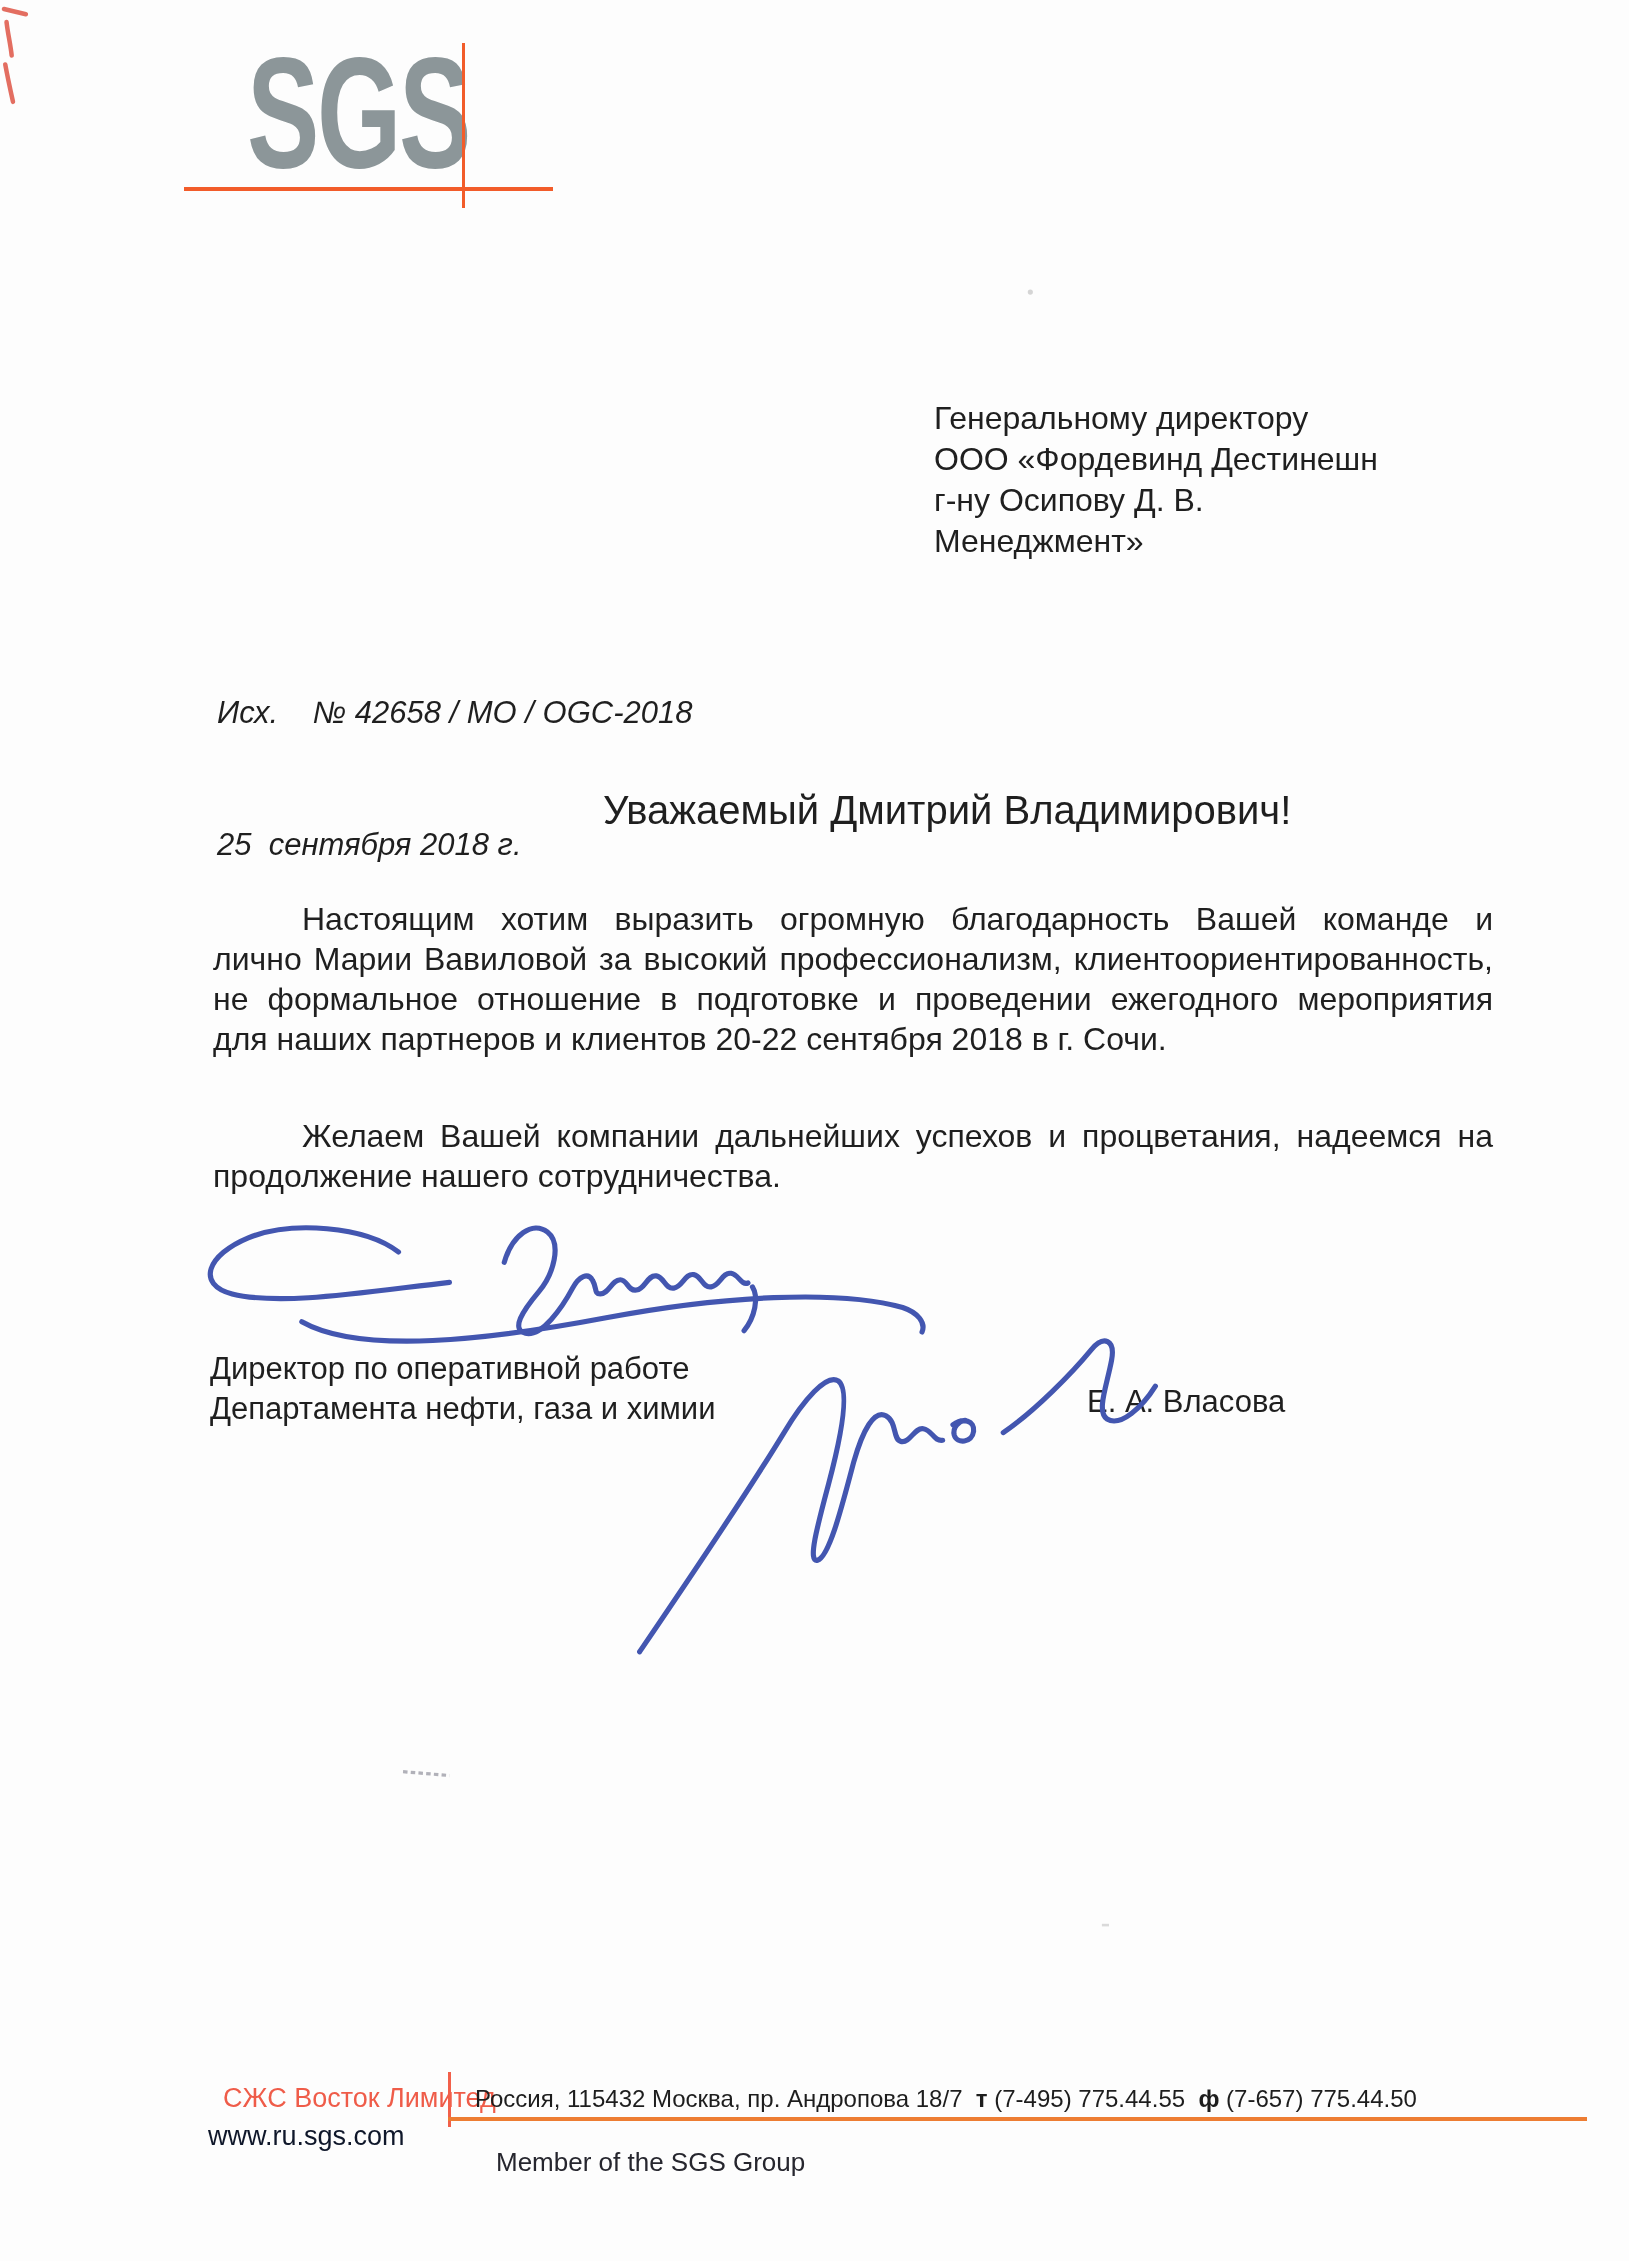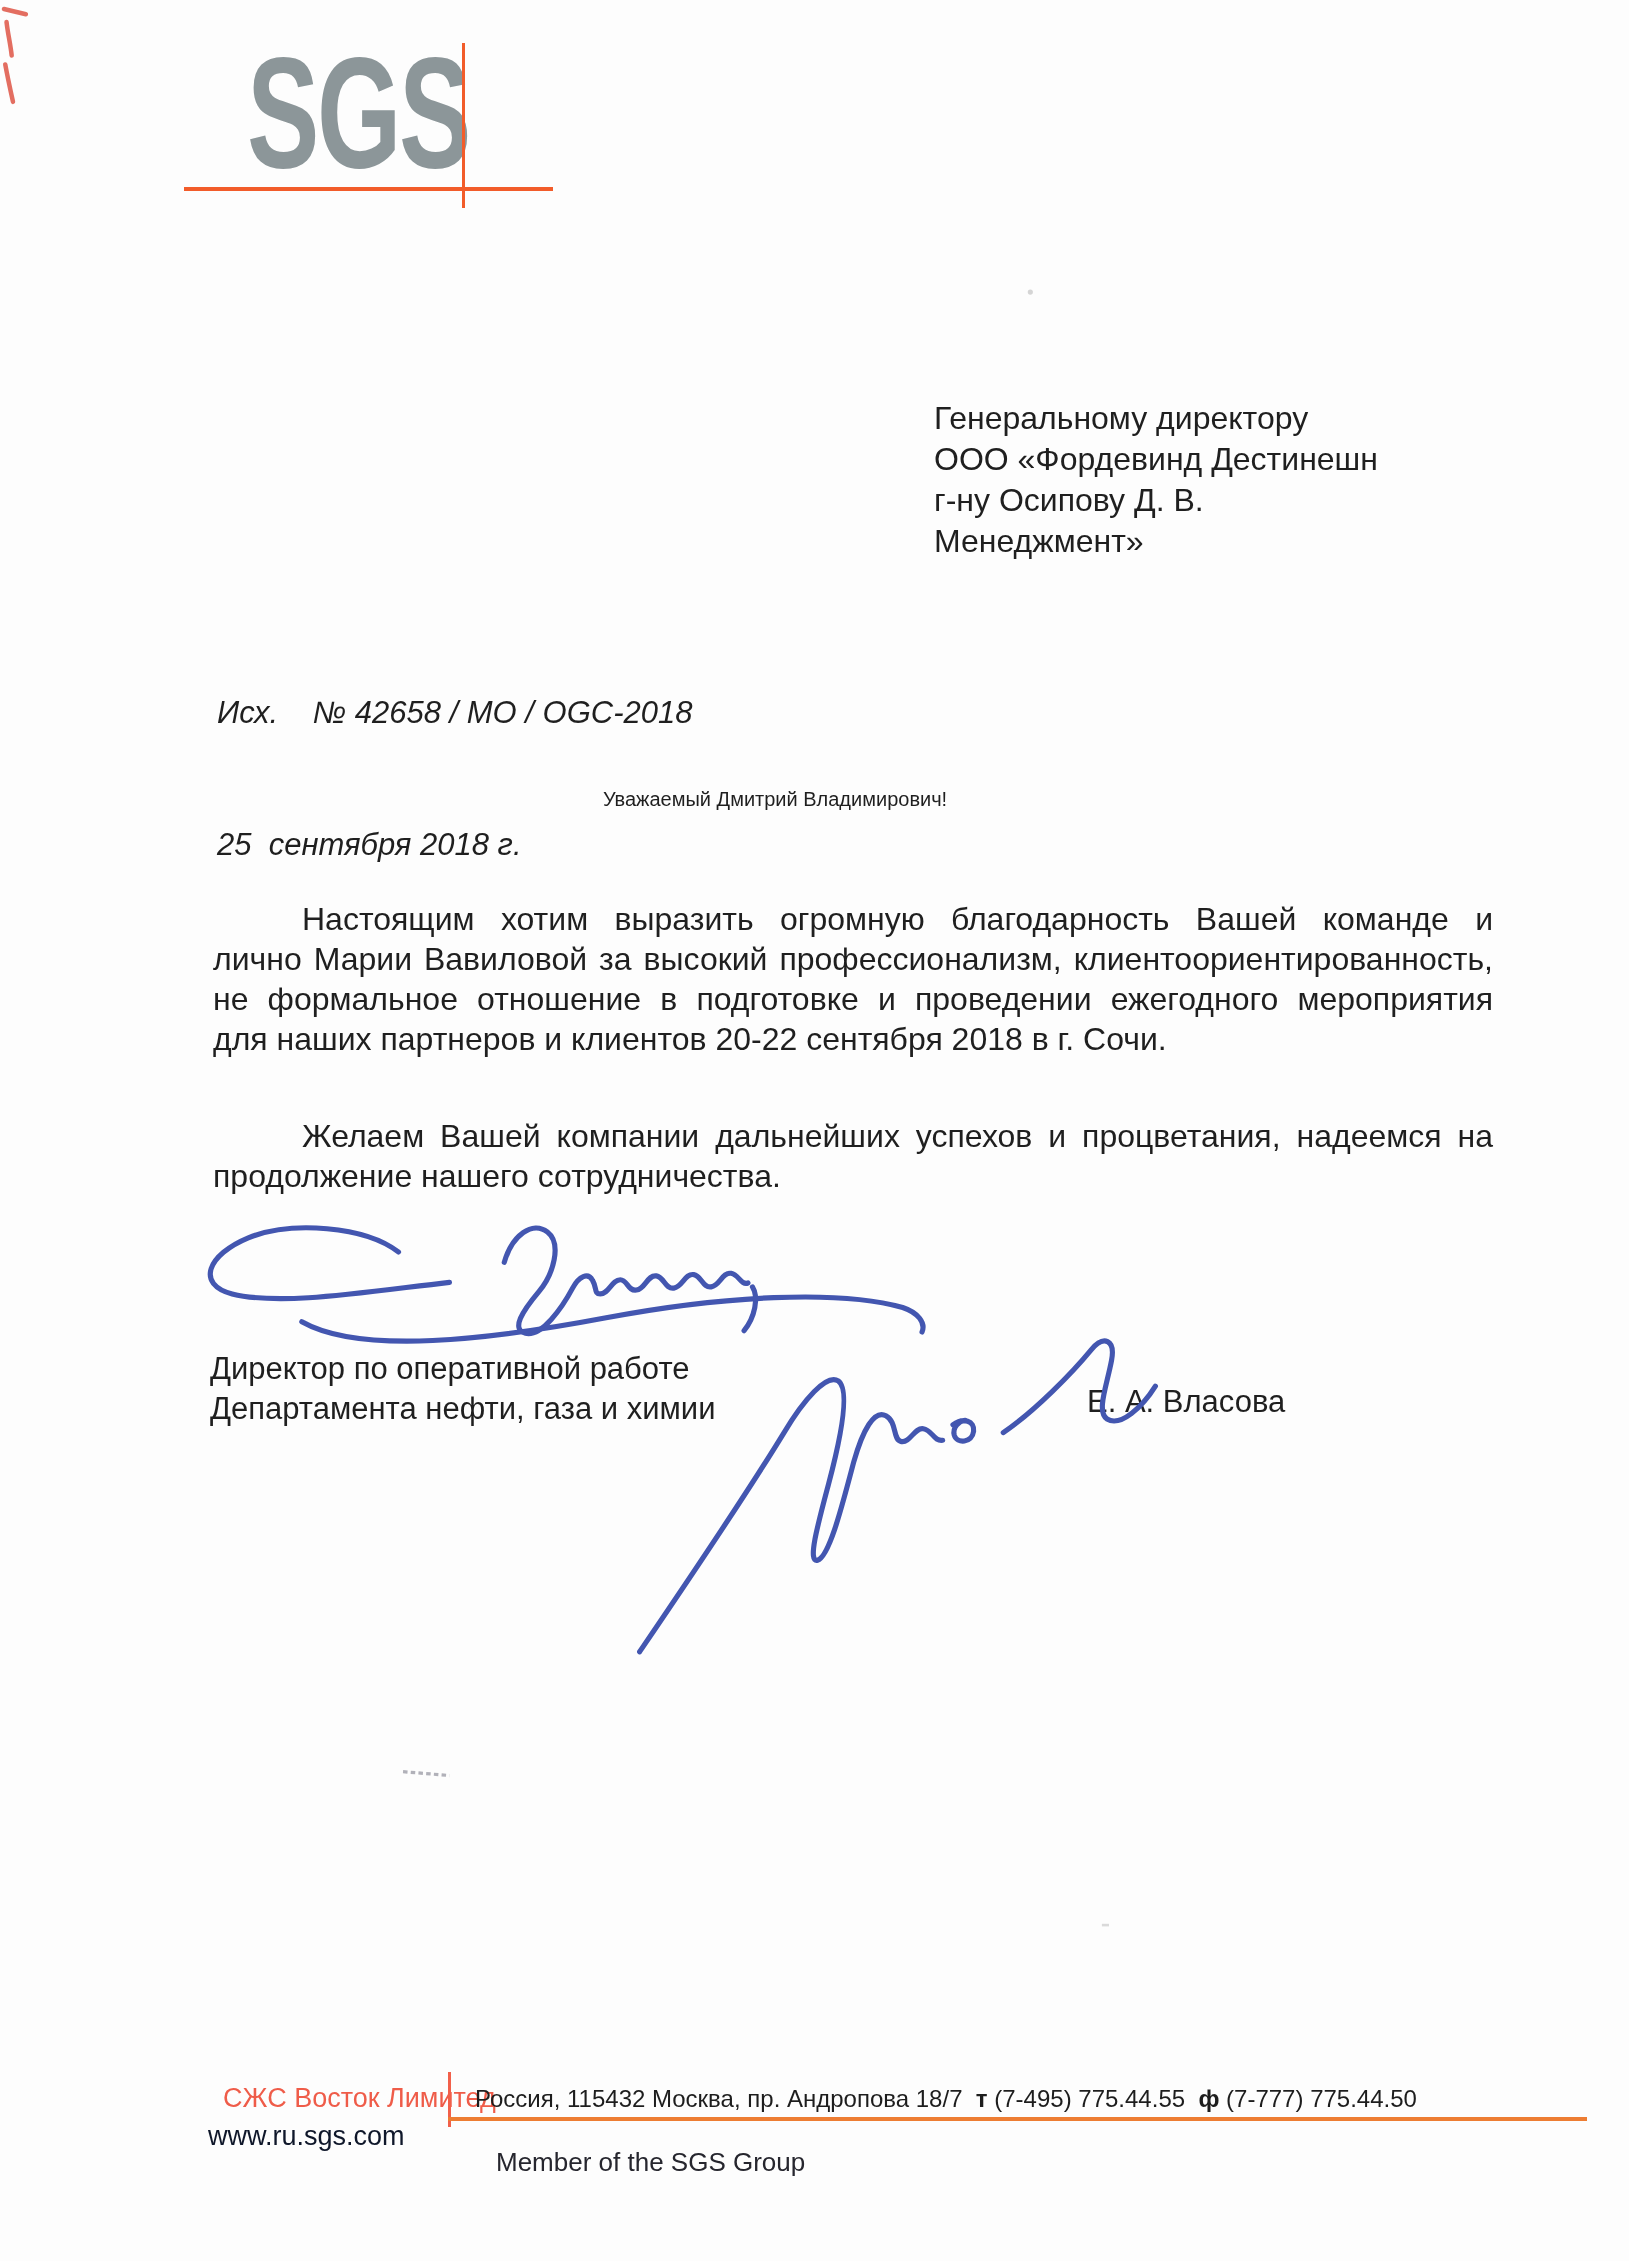--- a/index.html
+++ b/index.html
@@ -28,21 +28,21 @@
   .logo-hline{left:184px;top:187px;width:369px;height:3.9px;background:#f25c2a;}
   .logo-vline{left:462px;top:43px;width:3.2px;height:165px;background:#f25c2a;}
 
   
   .recipient{left:934px;top:376px;font-size:32px;line-height:41px;white-space:nowrap;margin-top:22px;}
 
   
   .refblock{left:217px;top:603px;font-style:italic;font-size:31px;line-height:44px;white-space:pre;}
 
   
-  .salutation{left:603px;top:788px;font-size:20px;white-space:nowrap;}
+  .salutation{left:603px;top:788px;font-size:40px;white-space:nowrap;}
 
   
   .bodyblock{left:213px;width:1280px;font-size:32px;}
   .bline{line-height:40px;text-align:justify;text-align-last:justify;white-space:normal;}
   .bline.lastline{text-align-last:left;}
   .bline.indent{padding-left:89px;}
   #para1{top:899px;}
   #para2{top:1116px;}
 
   
@@ -103,21 +103,21 @@
 <div class="abs signer-name">Е. А. Власова</div>
 
 <div class="abs f-company">СЖС Восток Лимитед</div>
 <div class="abs f-web">www.ru.sgs.com</div>
 <div class="abs f-vline"></div>
 <div class="abs f-addr">
   <span>Россия, 115432 Москва, пр. Андропова 18/7</span>&nbsp;
   <b>т</b>
   <span>(7-495) 775.44.55</span>&nbsp;
   <b>ф</b>
-  <span>(7-777) 775.44.50</span>
+  <span>(7-657) 775.44.50</span>
 </div>
 <div class="abs f-hline"></div>
 <div class="abs f-member">Member of the SGS Group</div>
 
 <svg class="abs ink-layer" width="1630" height="2261" viewBox="0 0 2528 3507">
   <g stroke="#4356b0" stroke-width="8" fill="none" stroke-linecap="round" stroke-linejoin="round">
 
     <path d="M 618 1942 C 566 1902, 452 1893, 385 1920 C 322 1946, 303 1992, 360 2007 C 436 2026, 566 2004, 697 1989"></path>
 
     <path d="M 782 1958 C 794 1916, 826 1893, 849 1911 C 872 1929, 858 1977, 836 2003 C 810 2034, 792 2062, 815 2068 C 840 2074, 872 2028, 888 1998 C 898 1979, 912 1973, 919 1986 C 926 1998, 921 2007, 931 2007 C 944 2007, 949 1985, 962 1985 C 973 1985, 974 2003, 987 2001 C 1001 1999, 1004 1977, 1018 1979 C 1030 1981, 1032 2000, 1045 1998 C 1059 1996, 1062 1975, 1076 1977 C 1088 1979, 1090 1998, 1103 1996 C 1117 1994, 1120 1973, 1134 1975 C 1146 1977, 1149 1994, 1160 1990"></path>

